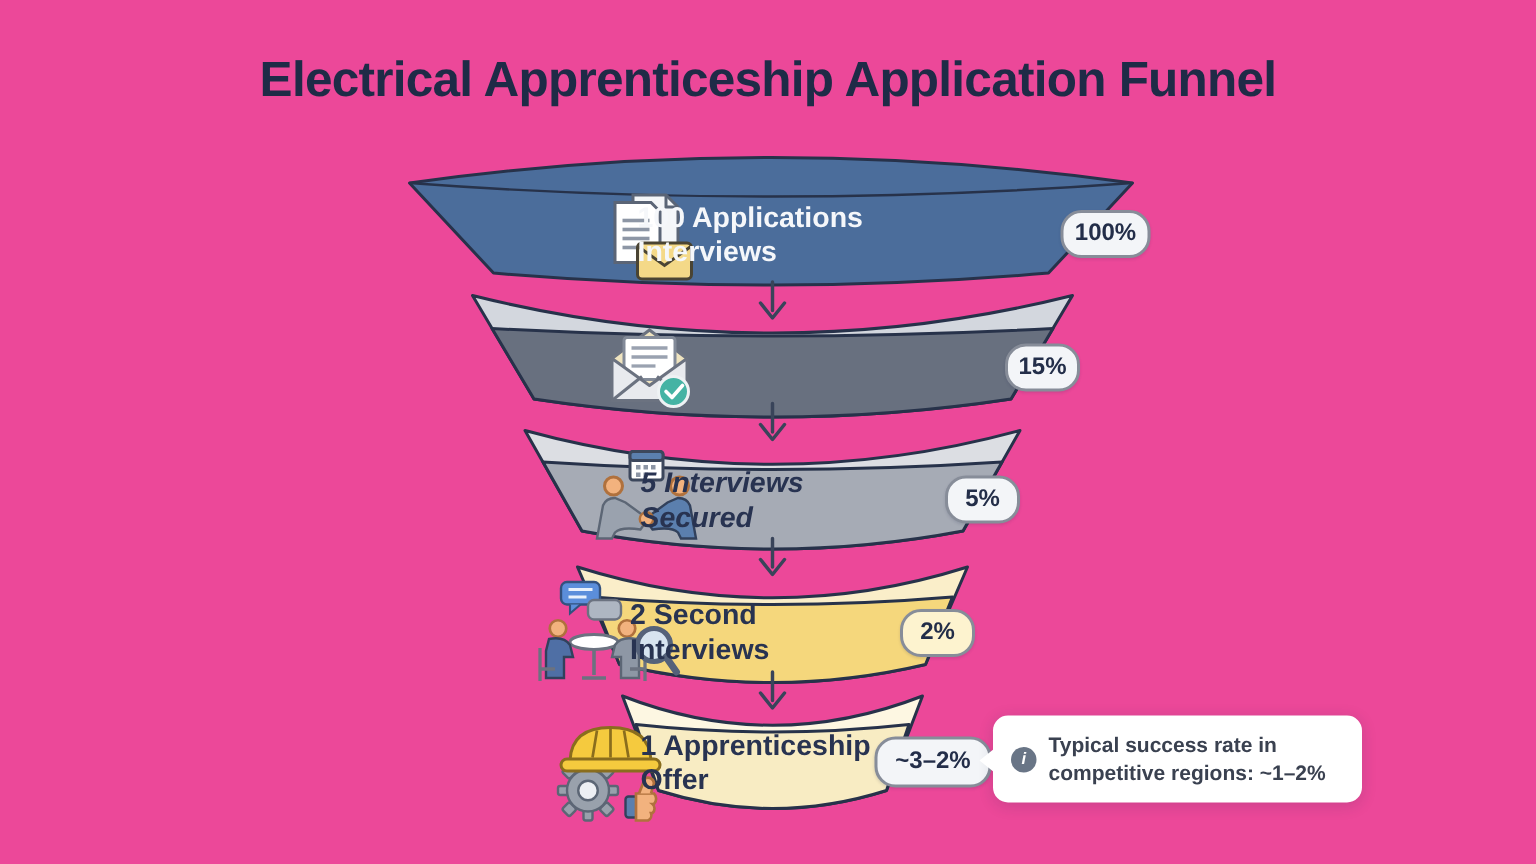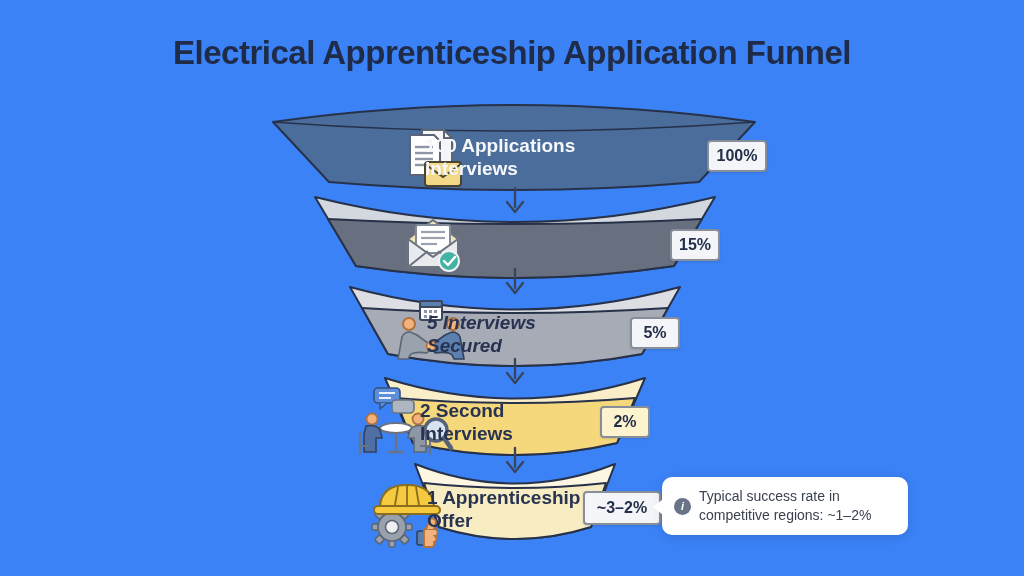--- a/index.html
+++ b/index.html
@@ -1,49 +1,49 @@
 <!DOCTYPE html>
 <html><head>
 <meta charset="utf-8">
 <style>
   html,body{margin:0;padding:0;}
   #canvas{
     position:relative;width:1024px;height:576px;overflow:hidden;
-    background:#3b82f6;
+    background:#ec4899;
     font-family:"Liberation Sans", sans-serif;
   }
   svg{overflow:visible;display:block;}
   .abs{position:absolute;}
   #page-title{
     top:34px;left:0;width:1024px;text-align:center;
     font-size:33px;font-weight:700;color:#1f2b47;letter-spacing:-0.5px;
   }
   .stage-label{
     font-weight:700;font-size:19px;line-height:23px;
   }
   .light-text{color:#f5f7fa;}
   .dark-text{color:#283351;}
   .badge{
     display:flex;align-items:center;justify-content:center;
-    background:#f3f5f8;border:2px solid #878d99;border-radius:4px;
+    background:#f3f5f8;border:2px solid #878d99;border-radius:14px;
     color:#232e49;font-weight:700;font-size:16px;
     box-shadow:0 1px 2px rgba(40,50,80,.15);
   }
   .badge-gold{background:#fdf3cf;}
   .tooltip{
     background:#ffffff;border-radius:10px;
     box-shadow:0 2px 10px rgba(30,40,70,.16);
     display:flex;align-items:center;gap:8px;padding:0 12px 0 12px;
   }
   .tooltip:before{
     content:"";position:absolute;left:-9px;top:22px;
     width:0;height:0;border-top:8px solid transparent;border-bottom:8px solid transparent;
     border-right:10px solid #ffffff;
   }
-  .tooltip-text{font-size:14px;line-height:19px;color:#3a4150;font-weight:400;}
+  .tooltip-text{font-size:14px;line-height:19px;color:#3a4150;font-weight:700;}
   .info-circle{
     width:17px;height:17px;border-radius:50%;background:#697586;color:#ffffff;
     display:flex;align-items:center;justify-content:center;
     font-size:11px;font-weight:700;flex:0 0 17px;font-style:italic;
   }
 </style>
 </head>
 <body>
 
 <div id="canvas">

